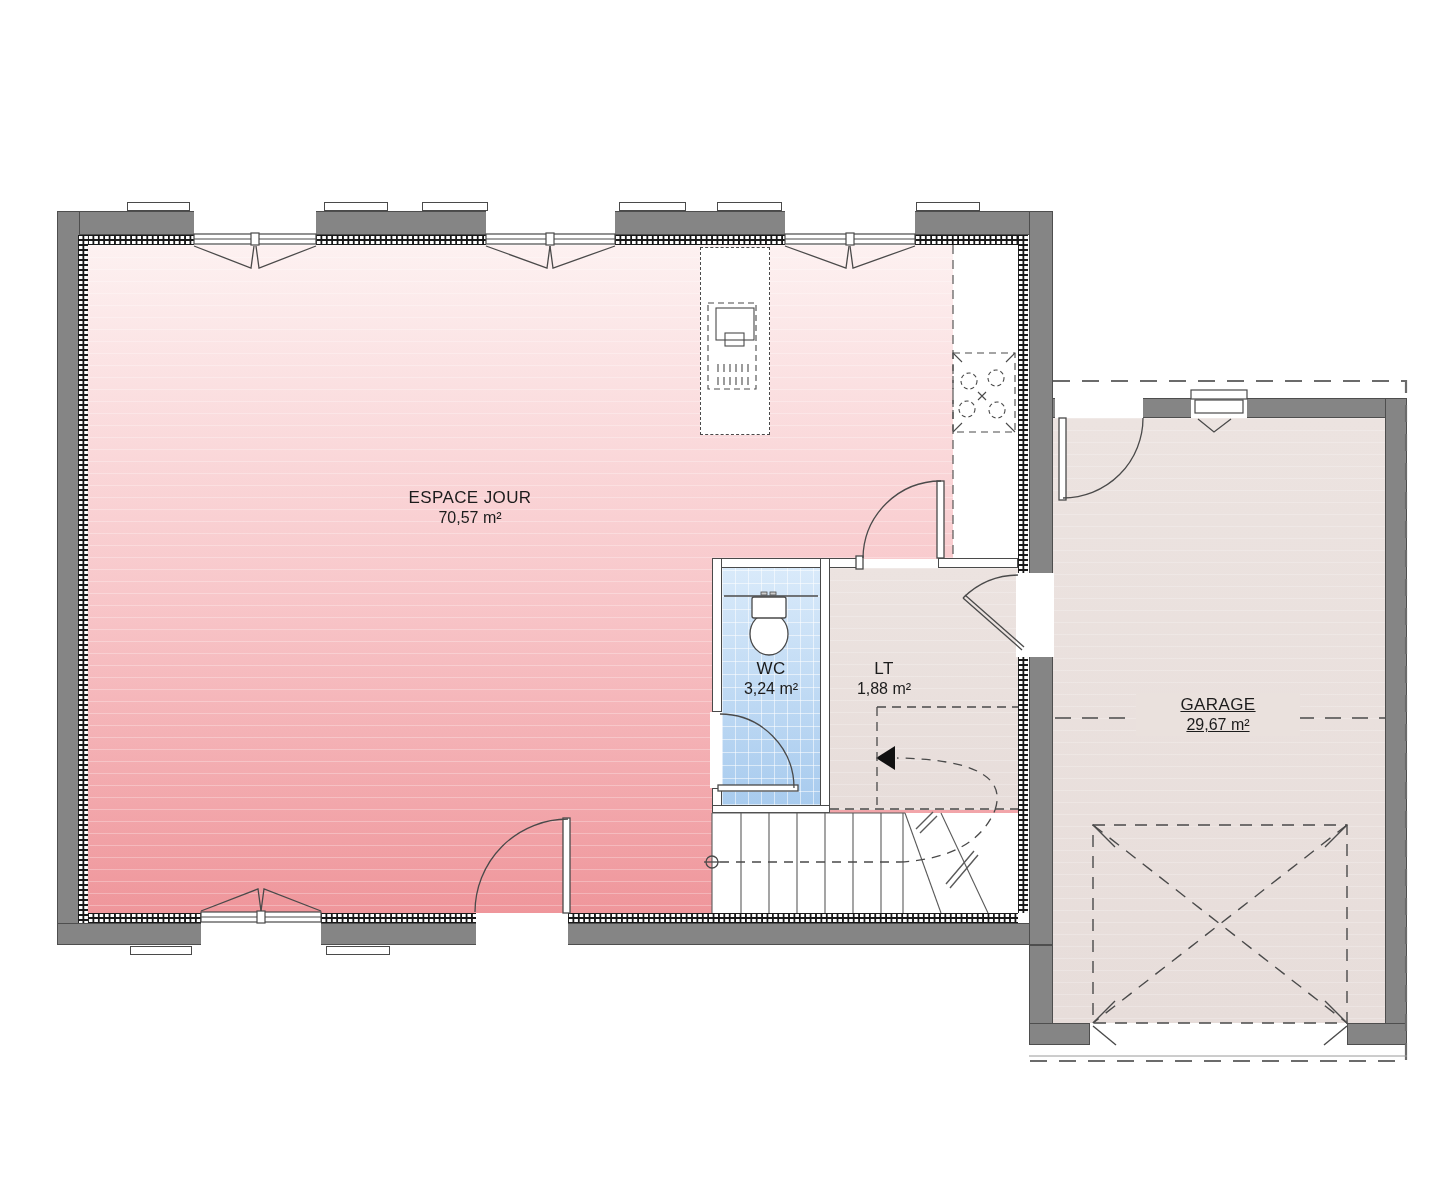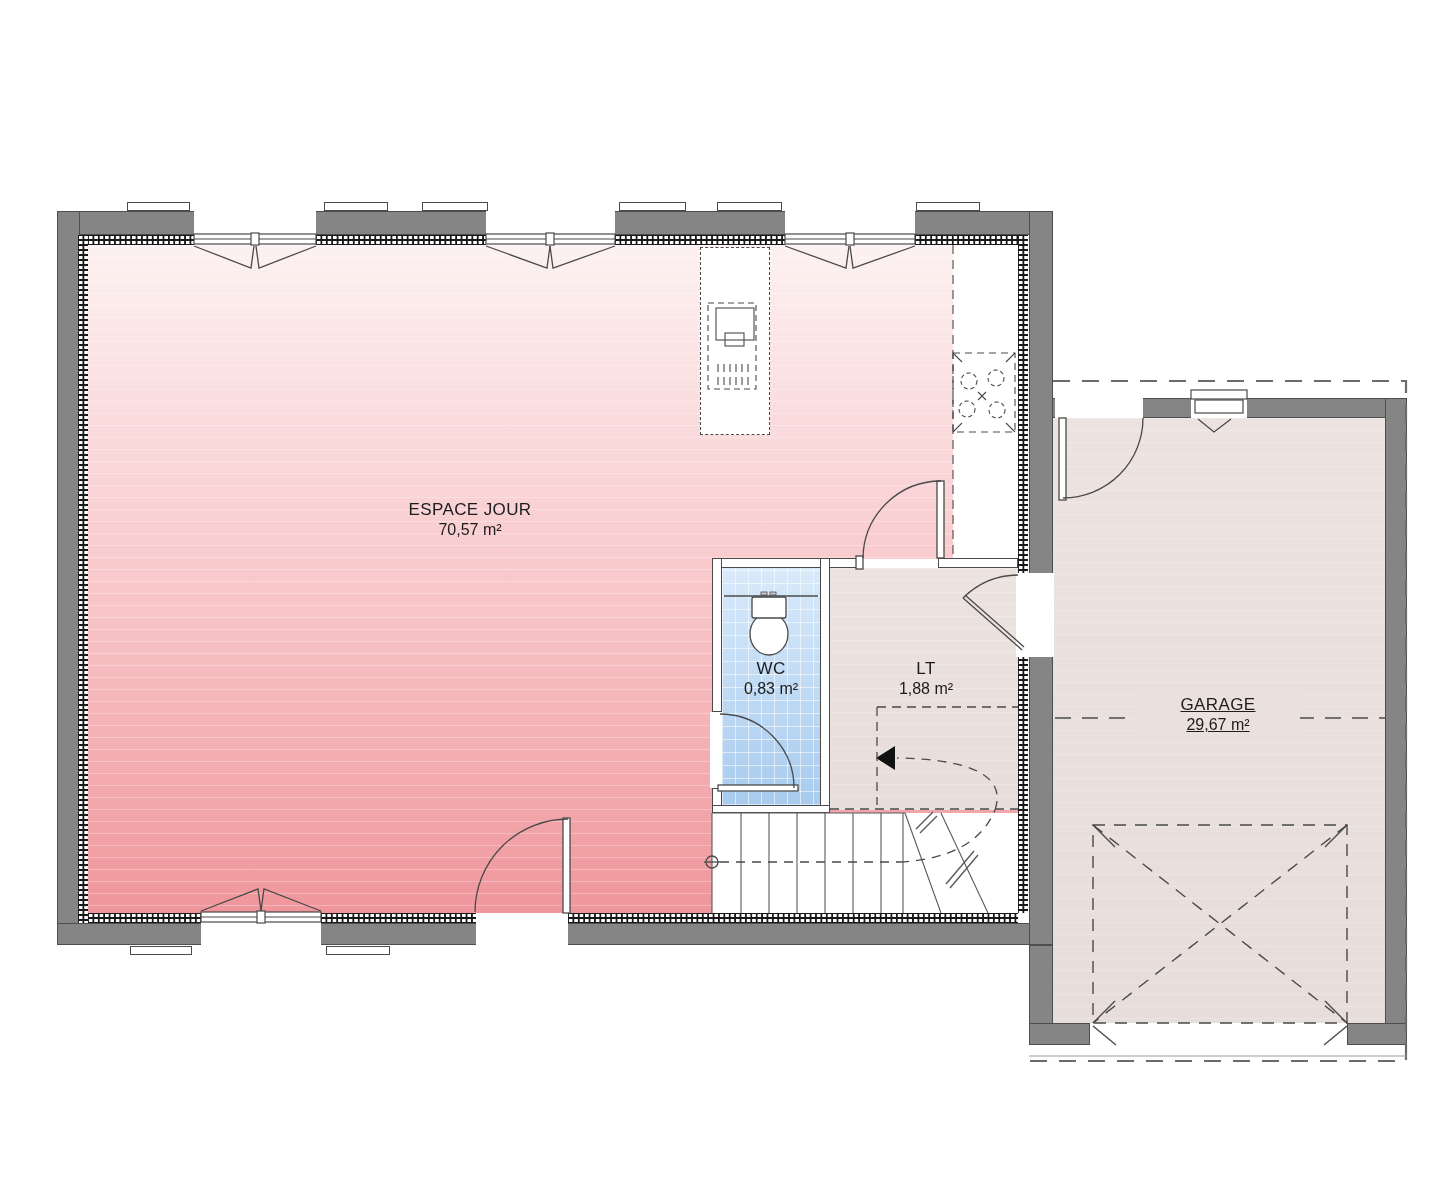--- a/index.html
+++ b/index.html
@@ -244,29 +244,29 @@
       <rect x="1093" y="825" width="254" height="198" stroke-dasharray="12,9"></rect>
       <line x1="1093" y1="825" x2="1347" y2="1023" stroke-dasharray="12,9"></line>
       <line x1="1347" y1="825" x2="1093" y2="1023" stroke-dasharray="12,9"></line>
       <path d="M1093,825 l22,22 M1347,825 l-22,22 M1093,1023 l22,-22 M1347,1023 l-22,-22"></path>
       <line x1="1093" y1="1026" x2="1116" y2="1045"></line>
       <line x1="1347" y1="1026" x2="1324" y2="1045"></line>
     </g>
     <line x1="1055" y1="718" x2="1385" y2="718" stroke="#4a4a4a" stroke-width="1.4" stroke-dasharray="16,11"></line>
   </svg>
 
-  <div class="label" style="left:330px;top:487px;width:280px;margin-top:12px;">
+  <div class="label" style="left:330px;top:487px;width:280px;">
     <div class="l1">ESPACE JOUR</div>
     <div class="l2">70,57 m²</div>
   </div>
   <div class="label" style="left:726px;top:658px;width:90px;">
     <div class="l1">WC</div>
-    <div class="l2">0,83 m²</div>
-  </div>
-  <div class="label" style="left:866px;top:658px;width:120px;">
+    <div class="l2">3,24 m²</div>
+  </div>
+  <div class="label" style="left:824px;top:658px;width:120px;">
     <div class="l1">LT</div>
     <div class="l2">1,88 m²</div>
   </div>
   <div class="label bg" style="left:1136px;top:693px;width:152px;">
     <div class="l1">GARAGE</div>
     <div class="l2">29,67 m²</div>
   </div>
 
 </div>
 

